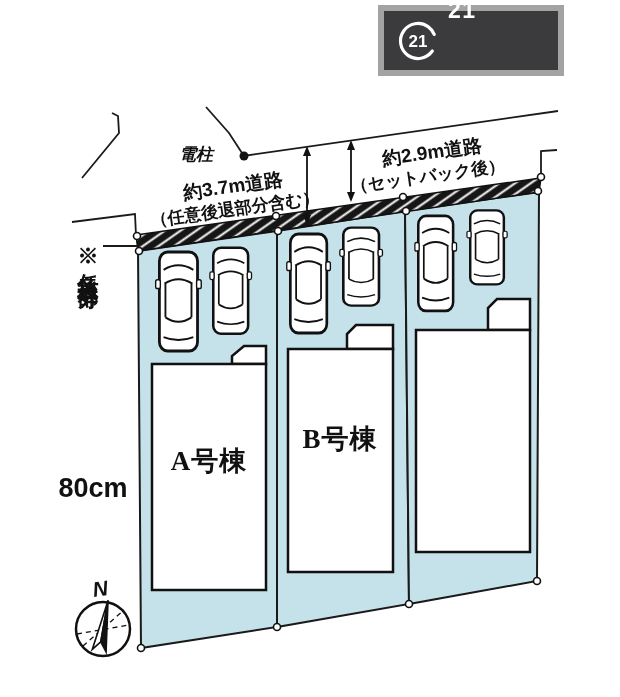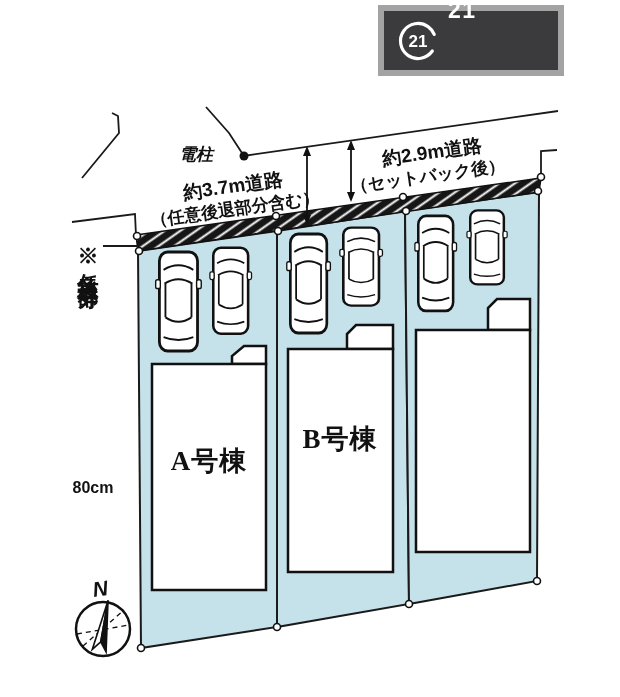--- a/index.html
+++ b/index.html
@@ -14,21 +14,21 @@
 
   .pole-label     { font-size:17px; font-weight:bold; }
   .road-label-1   { font-size:19px; font-weight:bold; }
   .road-label-2   { font-size:17px; font-weight:bold; }
   .rot            { transform:translate(-50%,-50%) rotate(-8deg); }
 
   .setback-note {
     font-size:21px; font-weight:bold; writing-mode:vertical-rl;
     text-orientation:upright; letter-spacing:3px;
   }
-  .setback-size { font-size:16px; font-weight:bold; }
+  .setback-size { font-size:27px; font-weight:bold; }
 
   .bldg-label { font-size:27px; font-weight:bold; font-family:"Liberation Serif", serif; letter-spacing:1px; }
 
   .logo {
     position:absolute; left:378px; top:5px; width:186px; height:71px;
     background:#3b3b3d; display:flex; align-items:center; box-sizing:border-box;
     padding-left:12px; border:6px solid #a3a3a3;
   }
   .logo-badge { flex:0 0 auto; }
   .logo-texts { display:flex; flex-direction:column; margin-left:8px;gap:36px; }

